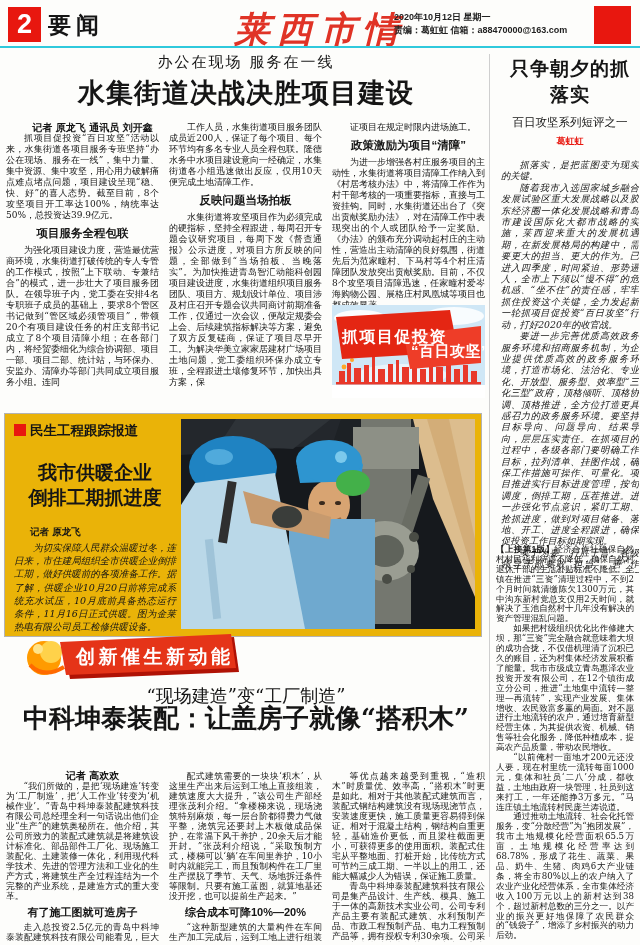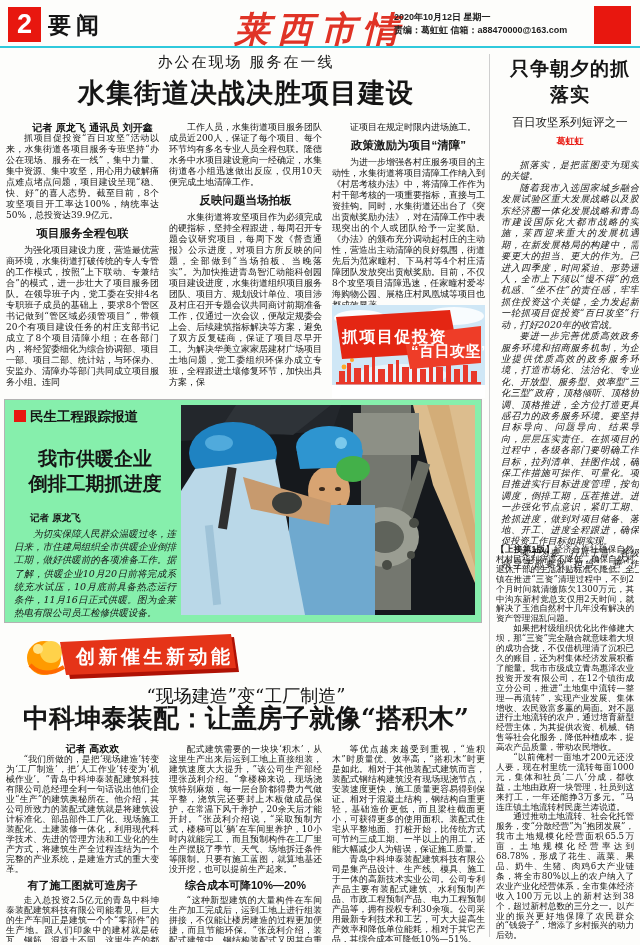--- a/index.html
+++ b/index.html
@@ -24,34 +24,34 @@
   .kicker{text-align:center;font-size:15px;letter-spacing:2px;margin:3px 0 1px;}
   .headline{text-align:center;font-size:27px;font-weight:900;letter-spacing:1px;line-height:40px;}
   .cols{display:flex;gap:10px;margin-top:9px;height:278px;overflow:hidden;}
   .col{width:153px;flex:none;font-size:9px;line-height:11px;text-align:justify;}
   .col p{margin:0;text-indent:2em;}
   .byline{text-align:center;font-size:10px;font-weight:bold;margin:1px 0 5px;text-indent:0;}
   .subhead{text-align:center;font-weight:bold;font-size:11.5px;margin:7px 0 6px;
            font-family:"Liberation Sans",sans-serif;}
   .promo{position:absolute;left:326px;top:255px;width:124px;height:93px;}
   
-  .msbox{position:absolute;left:4px;top:399px;width:476px;height:222px;border:1px solid #b3b3b3;background:#86efac;}
+  .msbox{position:absolute;left:4px;top:413px;width:476px;height:222px;border:1px solid #b3b3b3;background:#eab308;}
   .mstext{position:absolute;left:9px;top:8px;width:162px;}
   .mstag{font-weight:bold;font-size:13.5px;font-family:"Liberation Sans",sans-serif;white-space:nowrap;}
   .redsq{display:inline-block;width:12px;height:12px;background:#e8170f;margin-right:4px;vertical-align:-1px;}
   .mstitle{text-align:center;font-size:19px;font-weight:900;line-height:25px;margin-top:20px;}
   .msby{margin:16px 0 2px;font-size:9.5px;font-weight:bold;padding-left:16px;}
   .msbody{font-size:9.5px;line-height:13.2px;font-style:italic;text-align:justify;text-indent:2em;margin:0;}
   .msphoto{position:absolute;left:176px;top:5px;width:294px;height:210px;}
   
   .inbanner{position:absolute;left:24px;top:631px;width:216px;height:50px;}
   .inkicker{position:absolute;left:6px;top:684px;width:480px;text-align:center;font-size:18px;font-weight:normal;}
   .inheadline{position:absolute;left:6px;top:701px;width:480px;text-align:center;font-size:26px;font-weight:900;}
   .incols{position:absolute;left:6px;top:744px;width:480px;height:198px;display:flex;gap:10px;overflow:hidden;}
-  .incols .col{font-size:8.8px;line-height:10px;}
+  .incols .col{font-size:8.8px;line-height:10px;margin-top:27px;}
   .incols .subhead{font-size:11px;margin:6px 0 5px;}
   
   .sidebar{position:absolute;left:501px;top:56px;width:138px;}
   .sbtitle{text-align:center;font-size:19px;font-weight:900;letter-spacing:1px;
            font-family:"Liberation Sans",sans-serif;}
   .sbsub{text-align:center;font-size:11.5px;margin-top:7px;}
   .sbauthor{text-align:center;font-size:9px;font-weight:bold;color:#e8170f;margin-top:5px;}
   .sbbody{margin-top:11px;font-size:9.3px;line-height:11.4px;font-style:italic;text-align:justify;
           max-height:414px;overflow:hidden;}
   .sbbody p{margin:0;text-indent:2em;}

